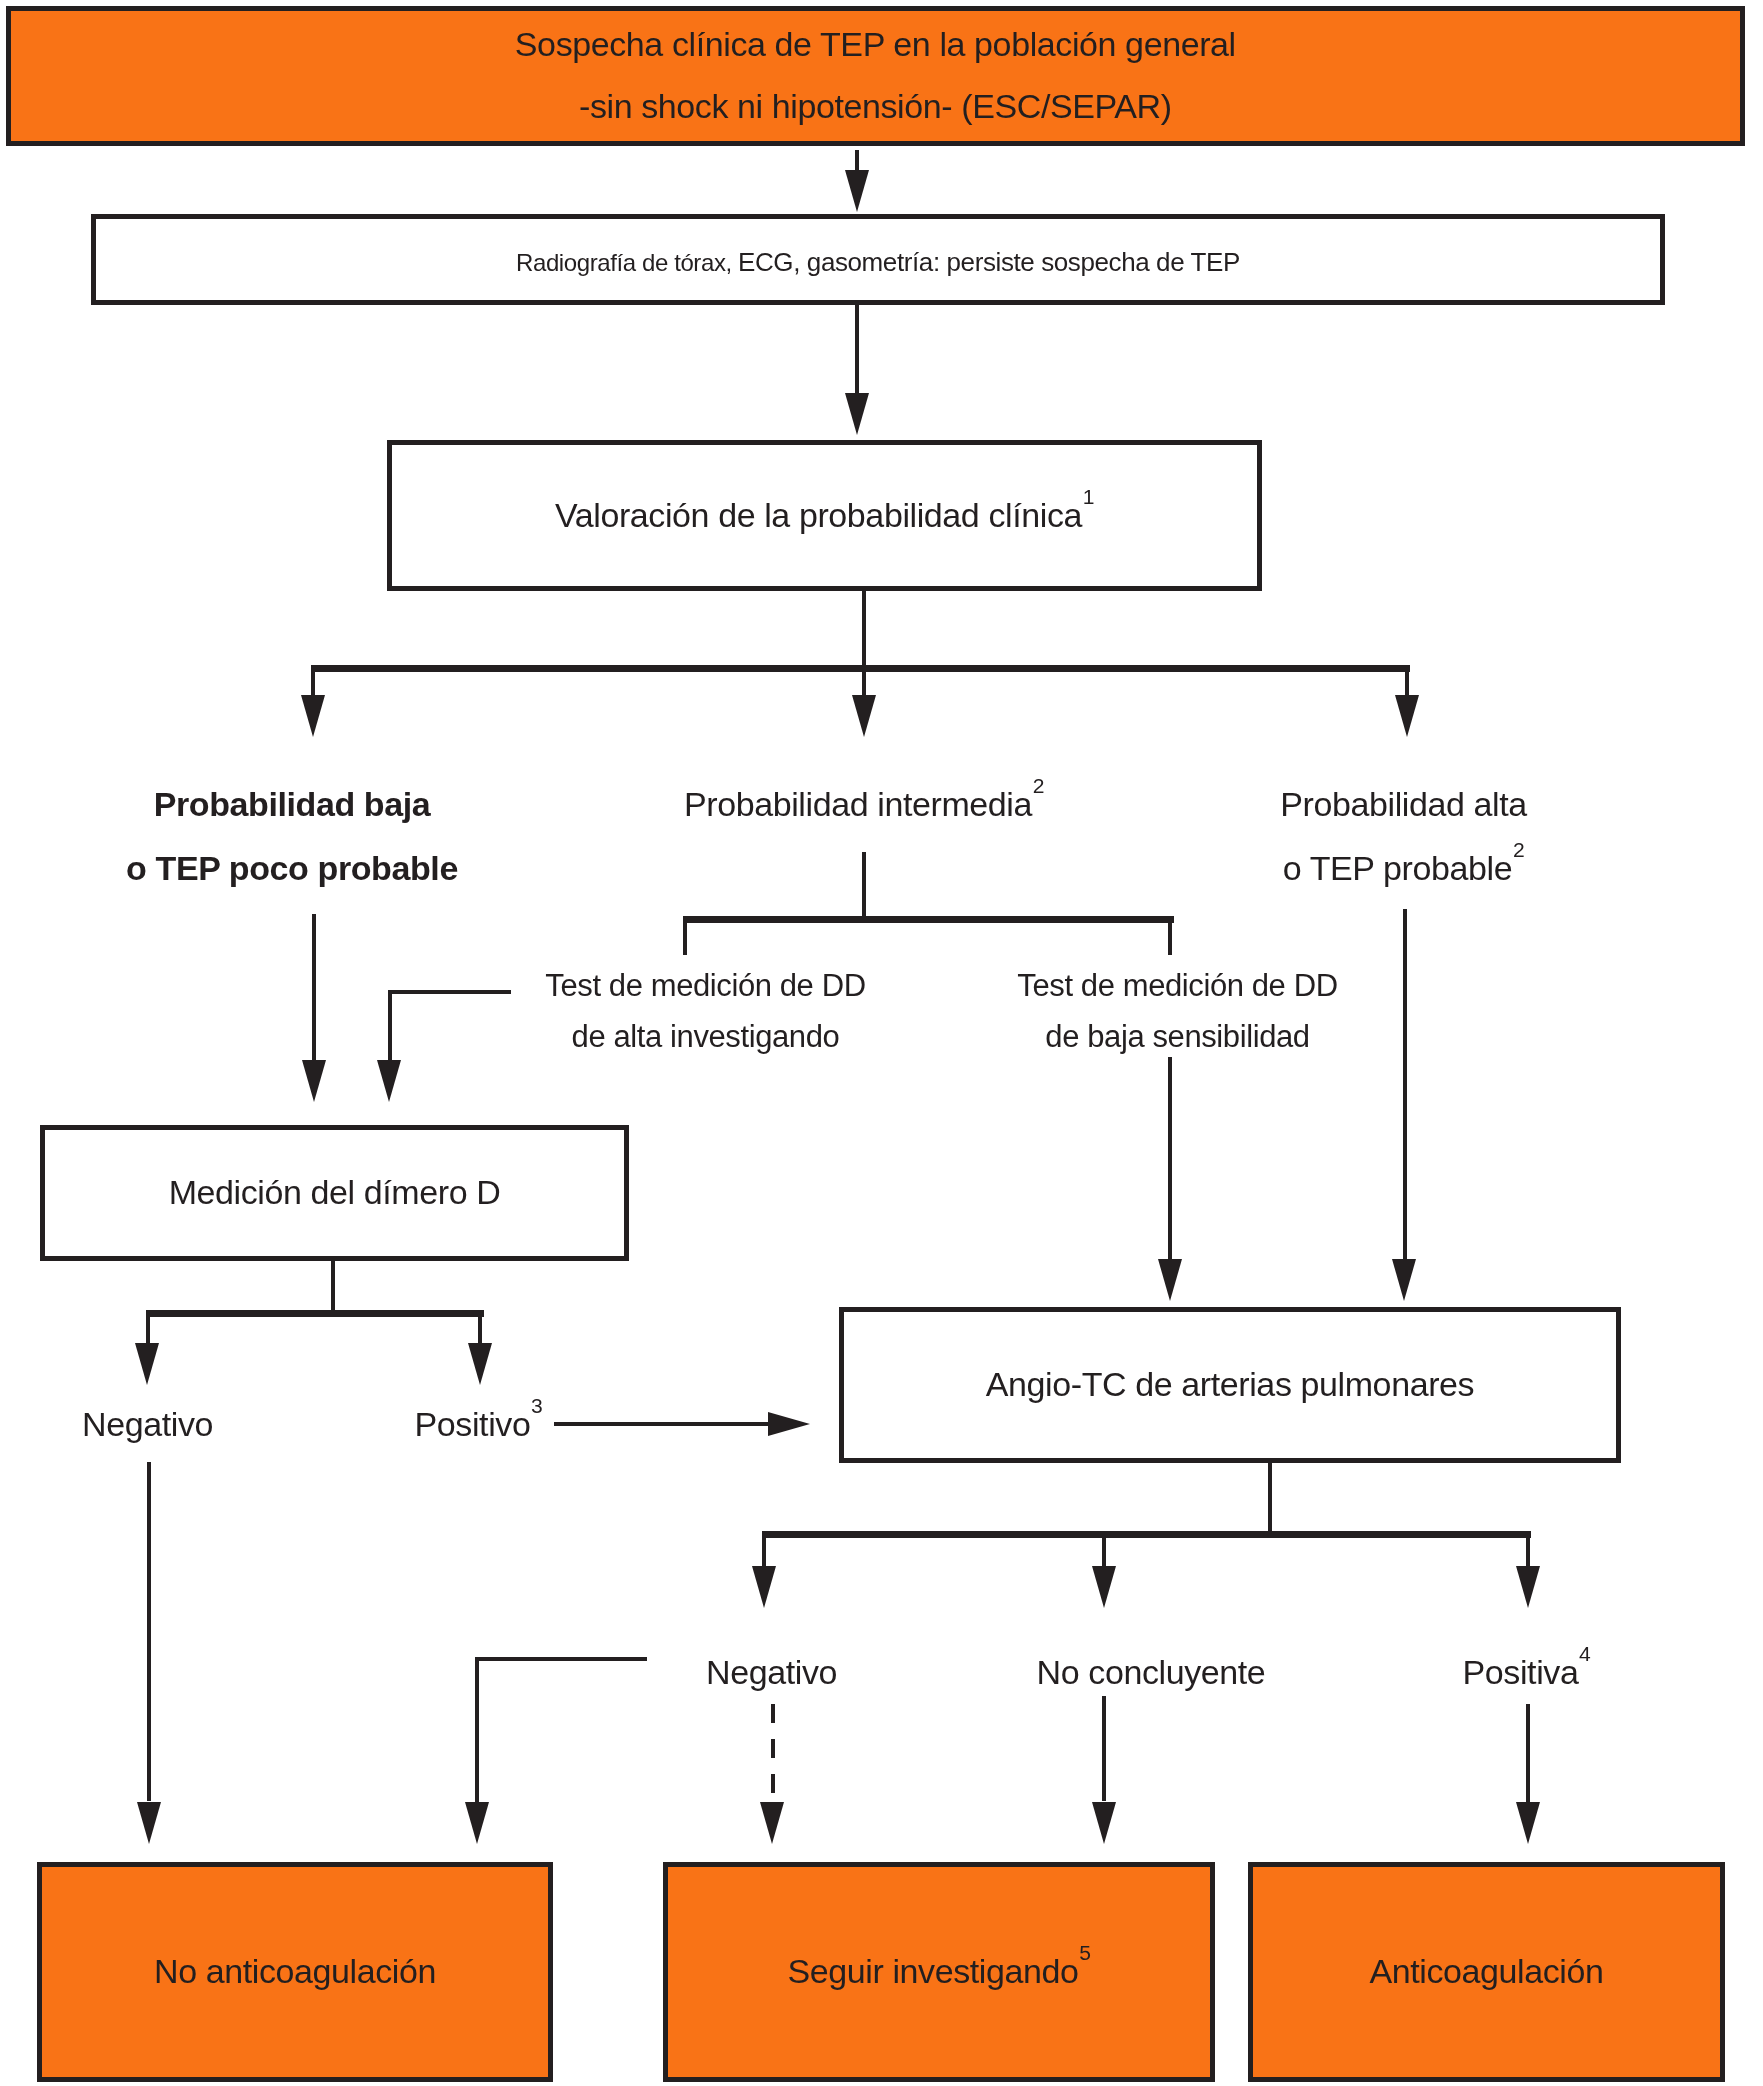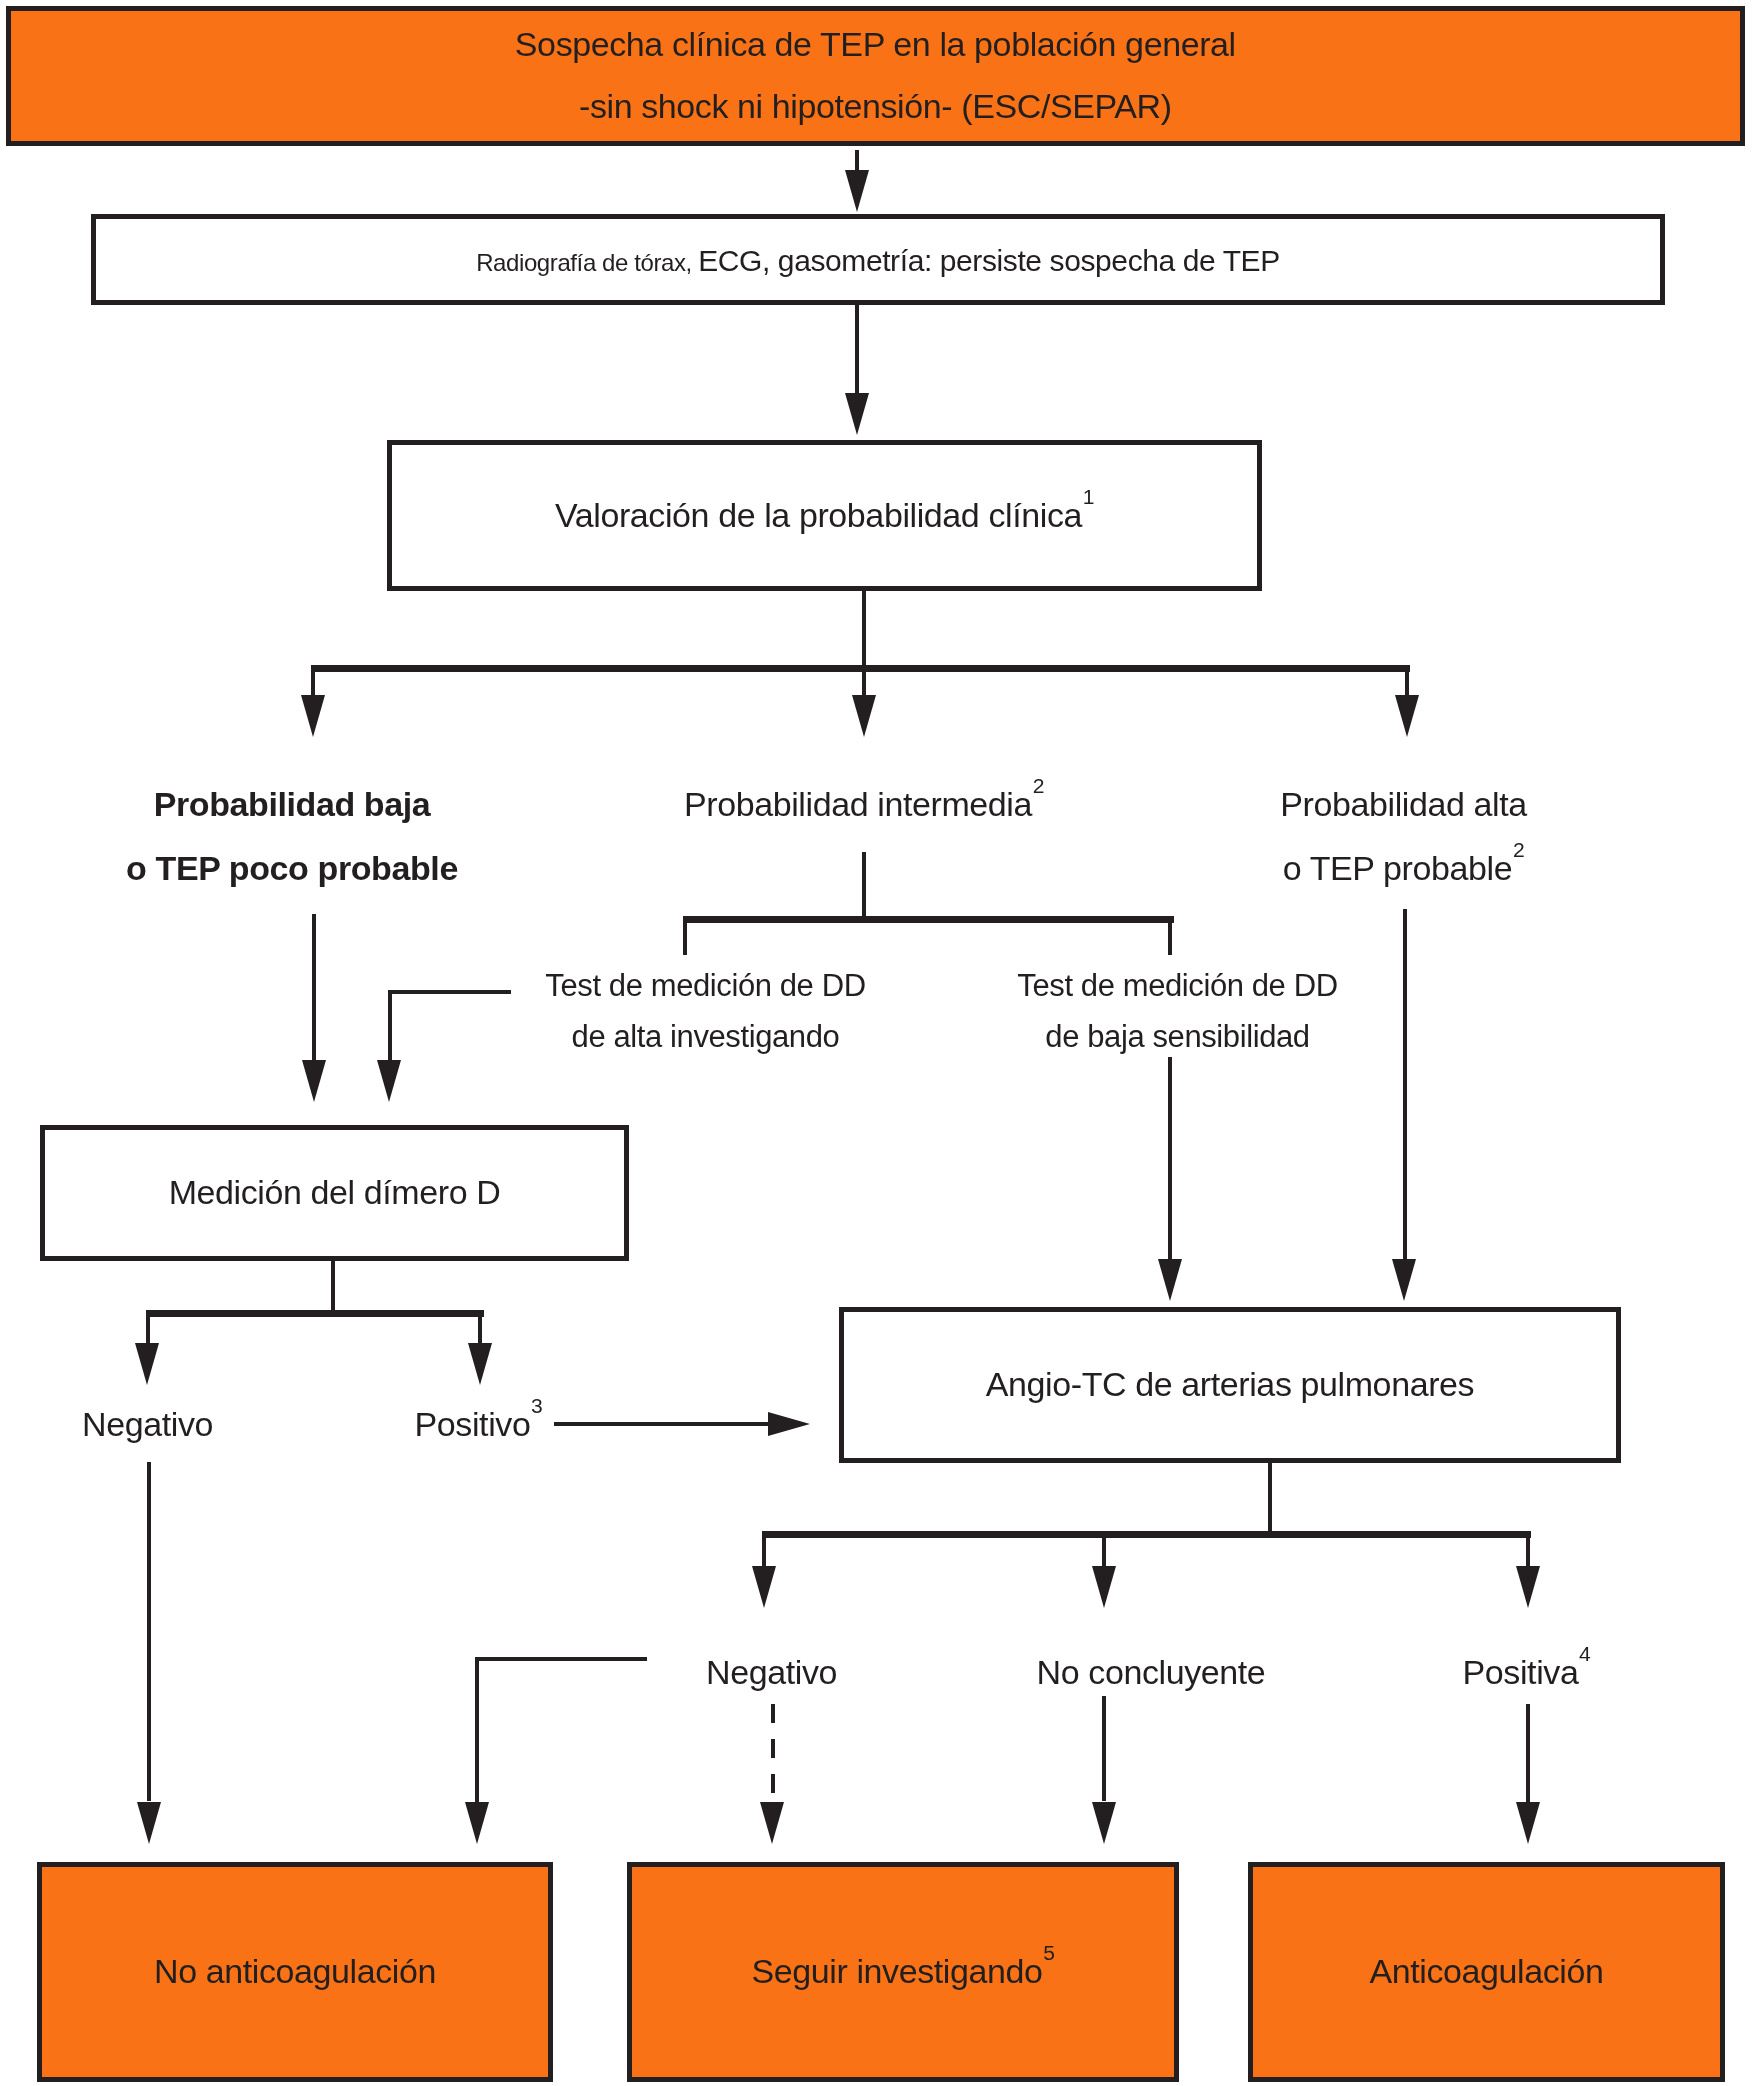--- a/index.html
+++ b/index.html
@@ -57,21 +57,21 @@
     border-left:42px solid #231f20;
   }
   sup{
     font-size:62%;
     line-height:0;
     position:relative;
     top:-0.5em;
     margin-left:0.7px;
   }
   .lead{font-size:24px;}
-  .rest{font-size:30px;}
+  .rest{font-size:26px;}
 </style>
 </head>
 <body>
 
 <div class="canvas">
 
   <div class="node gray" style="left:5.8px;top:5.8px;width:1739px;height:140px;">
     <div>Sospecha clínica de TEP en la población general</div>
     <div>-sin shock ni hipotensión- (ESC/SEPAR)</div>
   </div>
@@ -93,21 +93,21 @@
   </div>
 
   <div class="node white" style="left:40px;top:1125px;width:589px;height:136px;">
     <div>Medición del dímero D</div>
   </div>
 
   <div class="node gray" style="left:37px;top:1862px;width:516px;height:220px;">
     <div>No anticoagulación</div>
   </div>
 
-  <div class="node gray" style="left:627px;top:1862px;width:552px;height:220px;">
+  <div class="node gray" style="left:663px;top:1862px;width:552px;height:220px;">
     <div>
       <span>Seguir investigando</span><sup>5</sup>
     </div>
   </div>
 
   <div class="node gray" style="left:1248px;top:1862px;width:477px;height:220px;">
     <div>Anticoagulación</div>
   </div>
 
   <div class="lbl" style="left:58px;top:772px;width:468px;font-weight:bold;">

